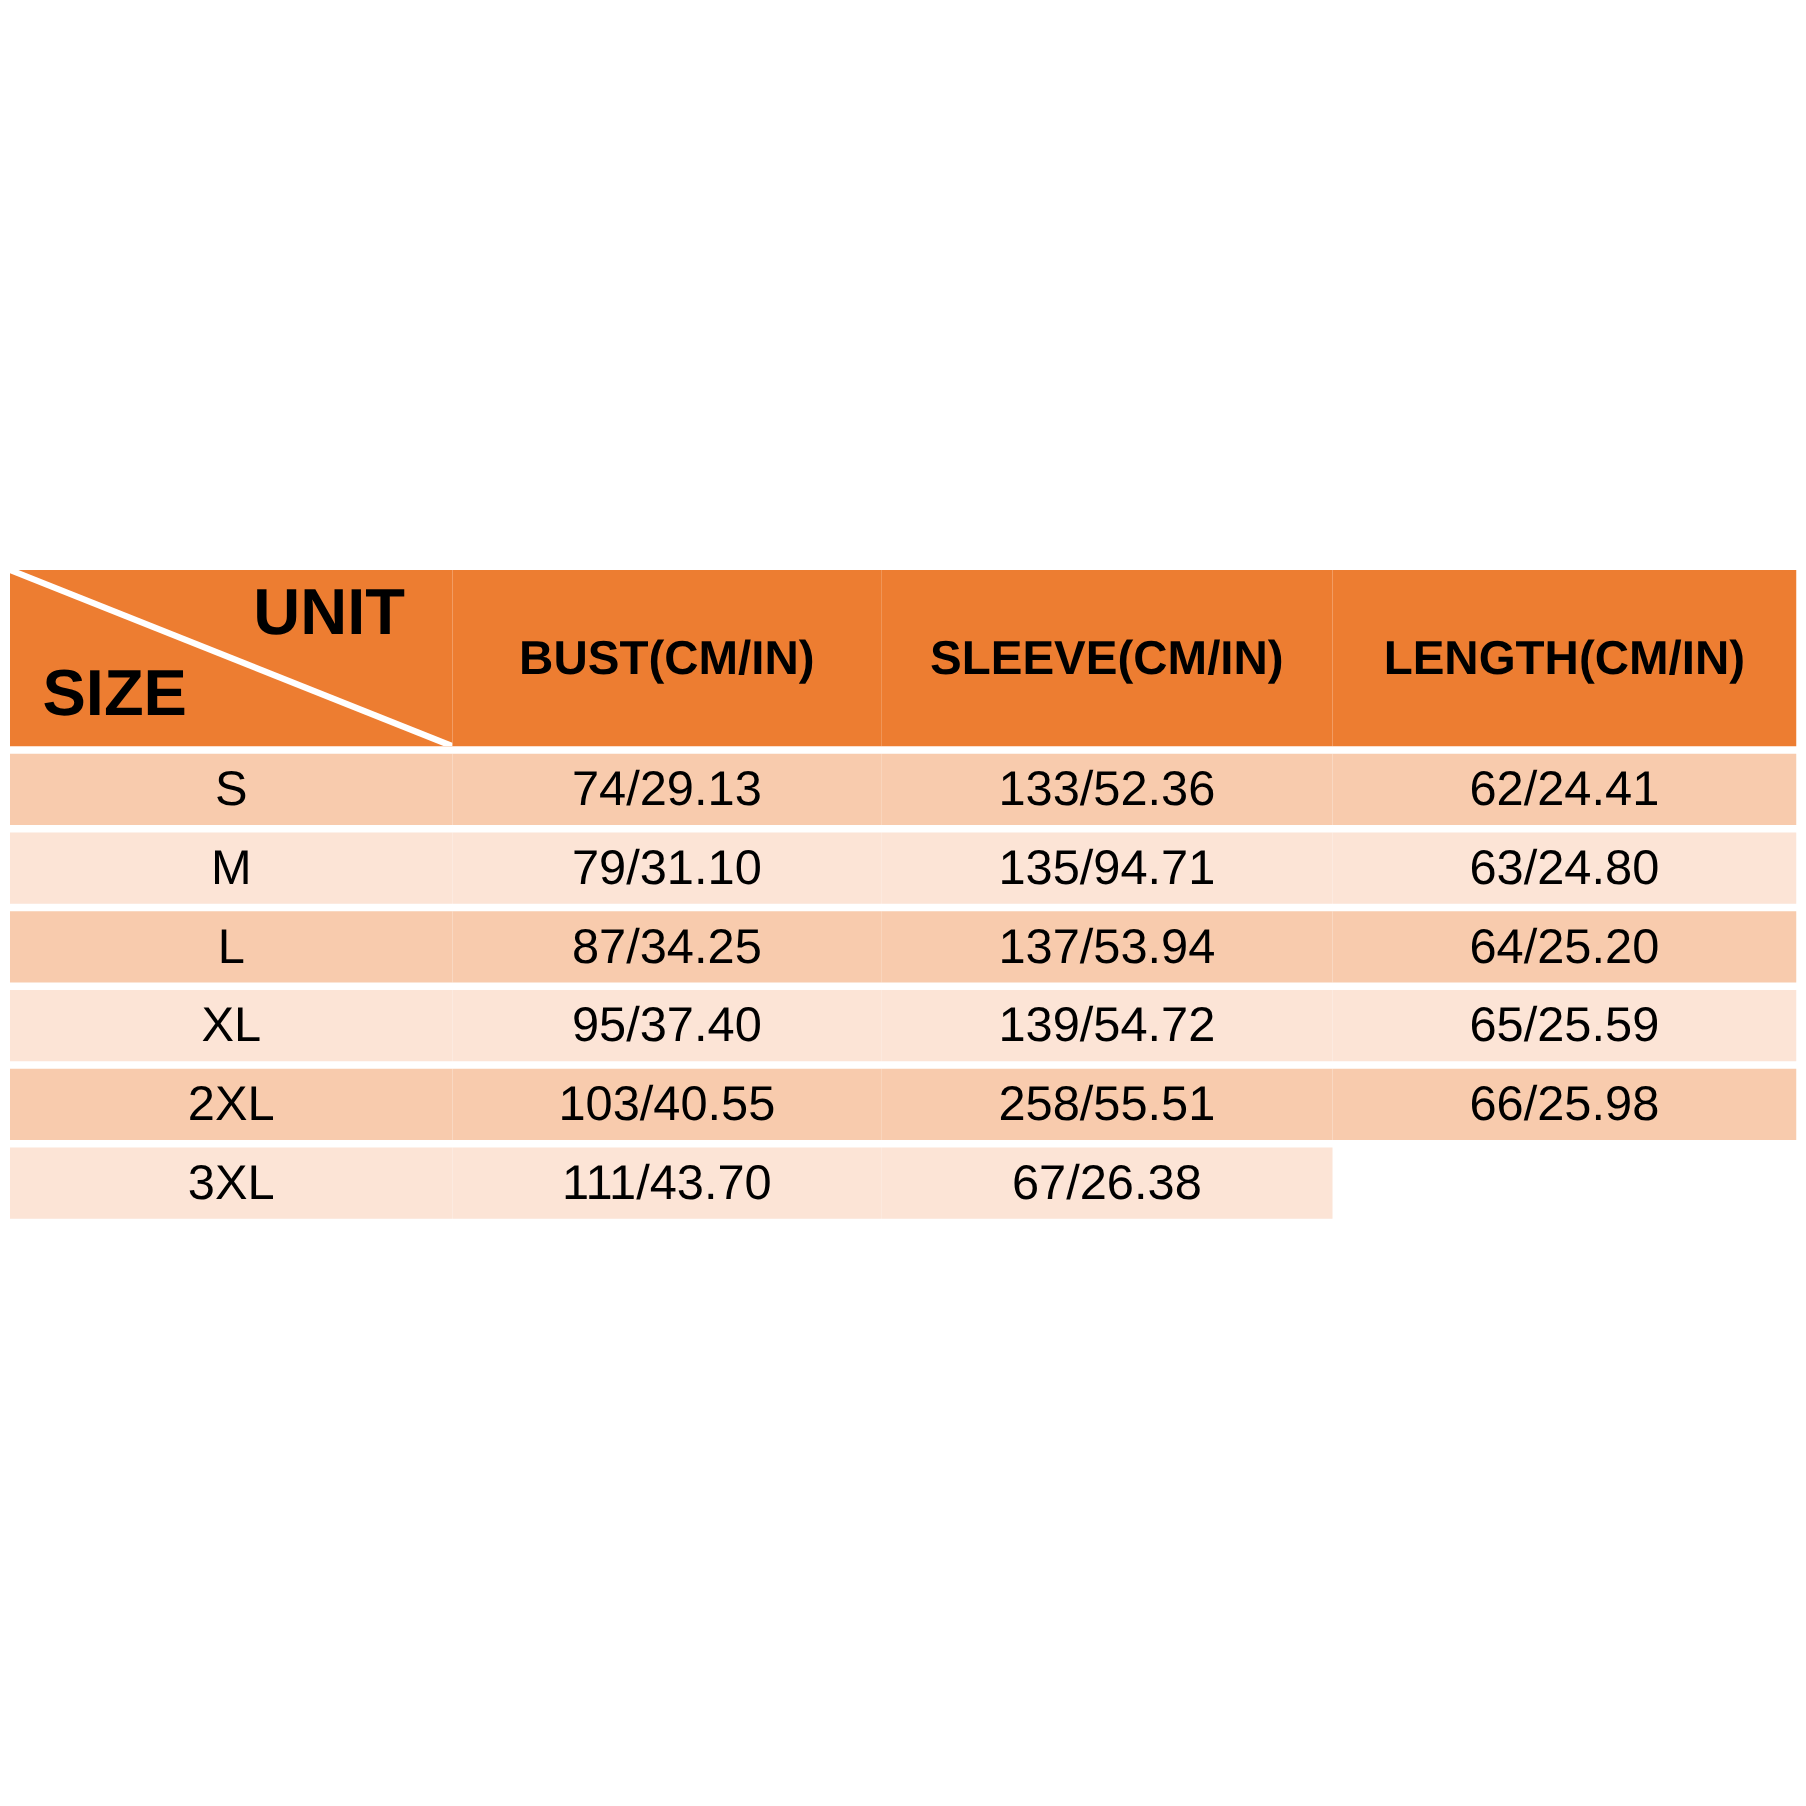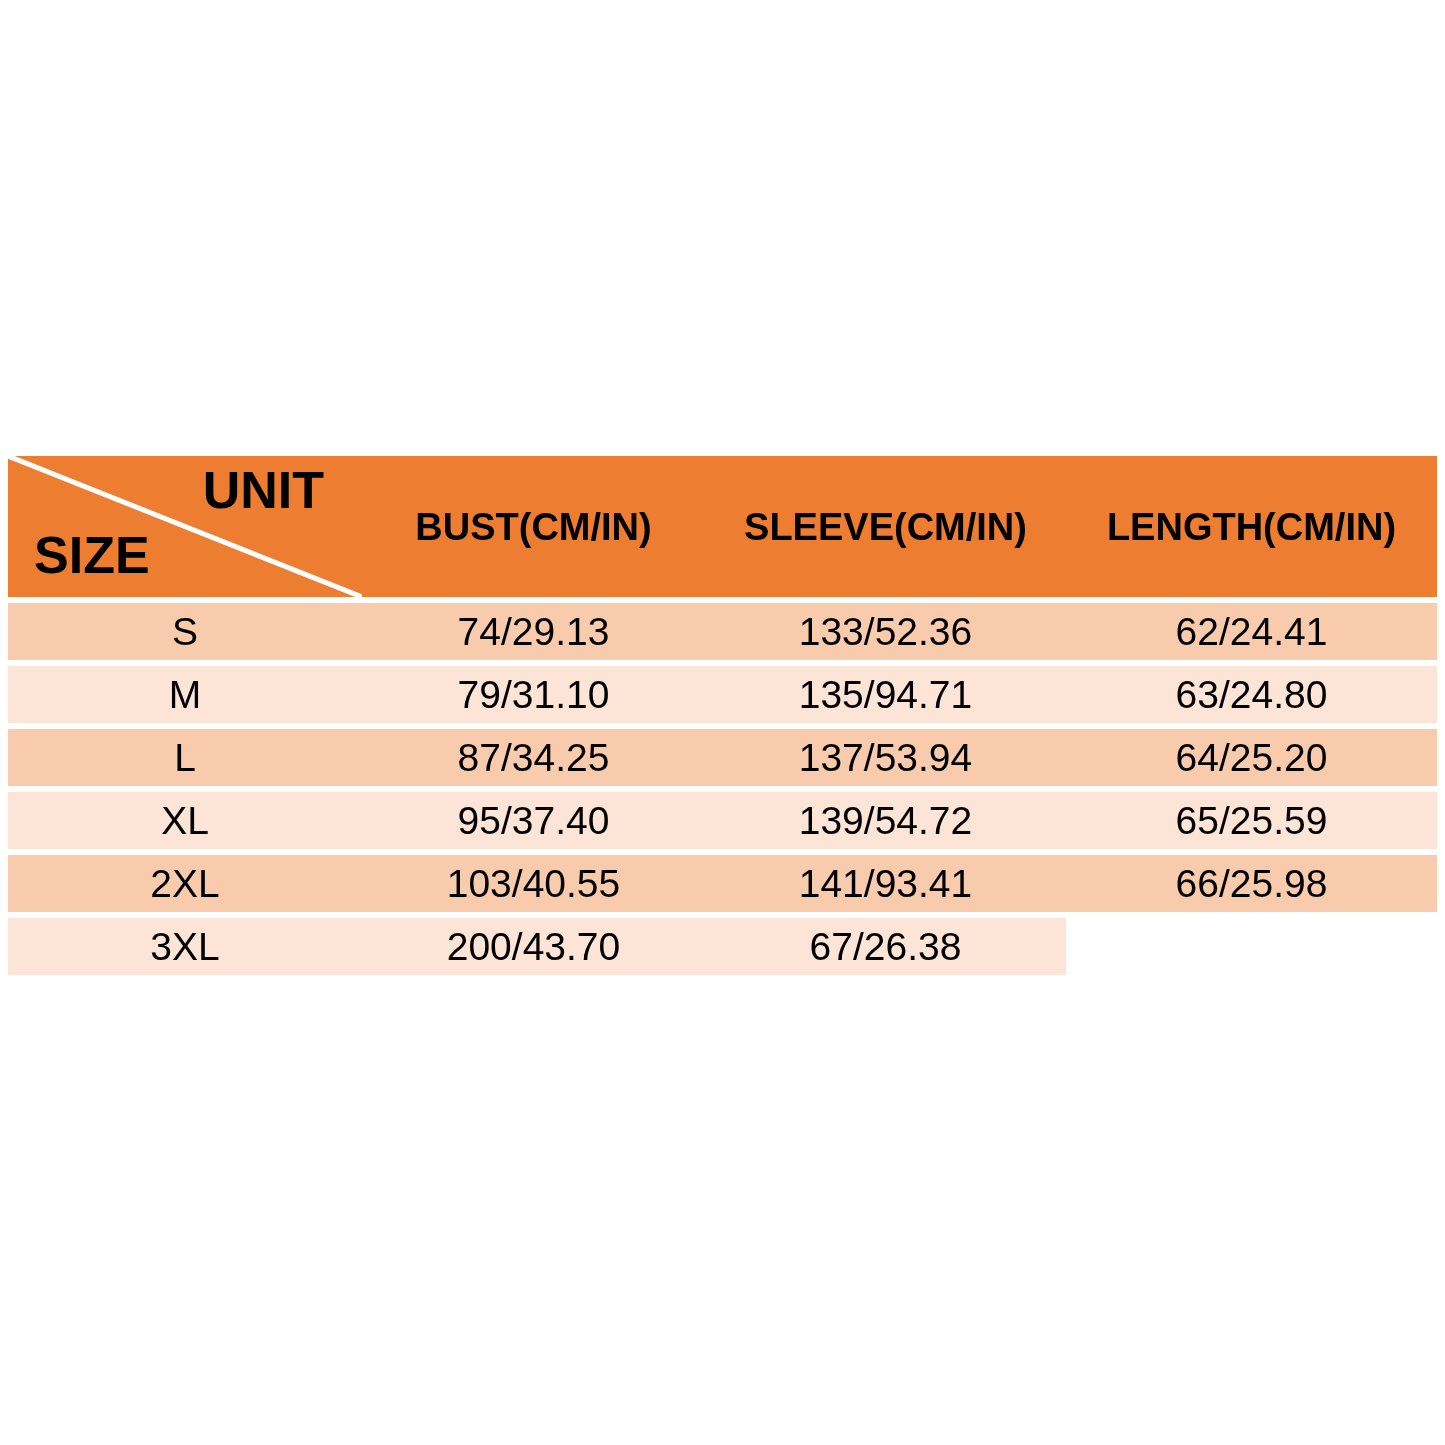--- a/index.html
+++ b/index.html
@@ -112,24 +112,24 @@
     <div class="row data-row even">
       <div class="cell">XL</div>
       <div class="cell">95/37.40</div>
       <div class="cell">139/54.72</div>
       <div class="cell">65/25.59</div>
     </div>
 
     <div class="row data-row odd">
       <div class="cell">2XL</div>
       <div class="cell">103/40.55</div>
-      <div class="cell">141/93.41</div>
+      <div class="cell">258/55.51</div>
       <div class="cell">66/25.98</div>
     </div>
 
     <div class="row data-row even">
       <div class="cell">3XL</div>
-      <div class="cell">200/43.70</div>
+      <div class="cell">111/43.70</div>
       <div class="cell">67/26.38</div>
     </div>
 
   </div>
 </div>
 
 </body></html>

